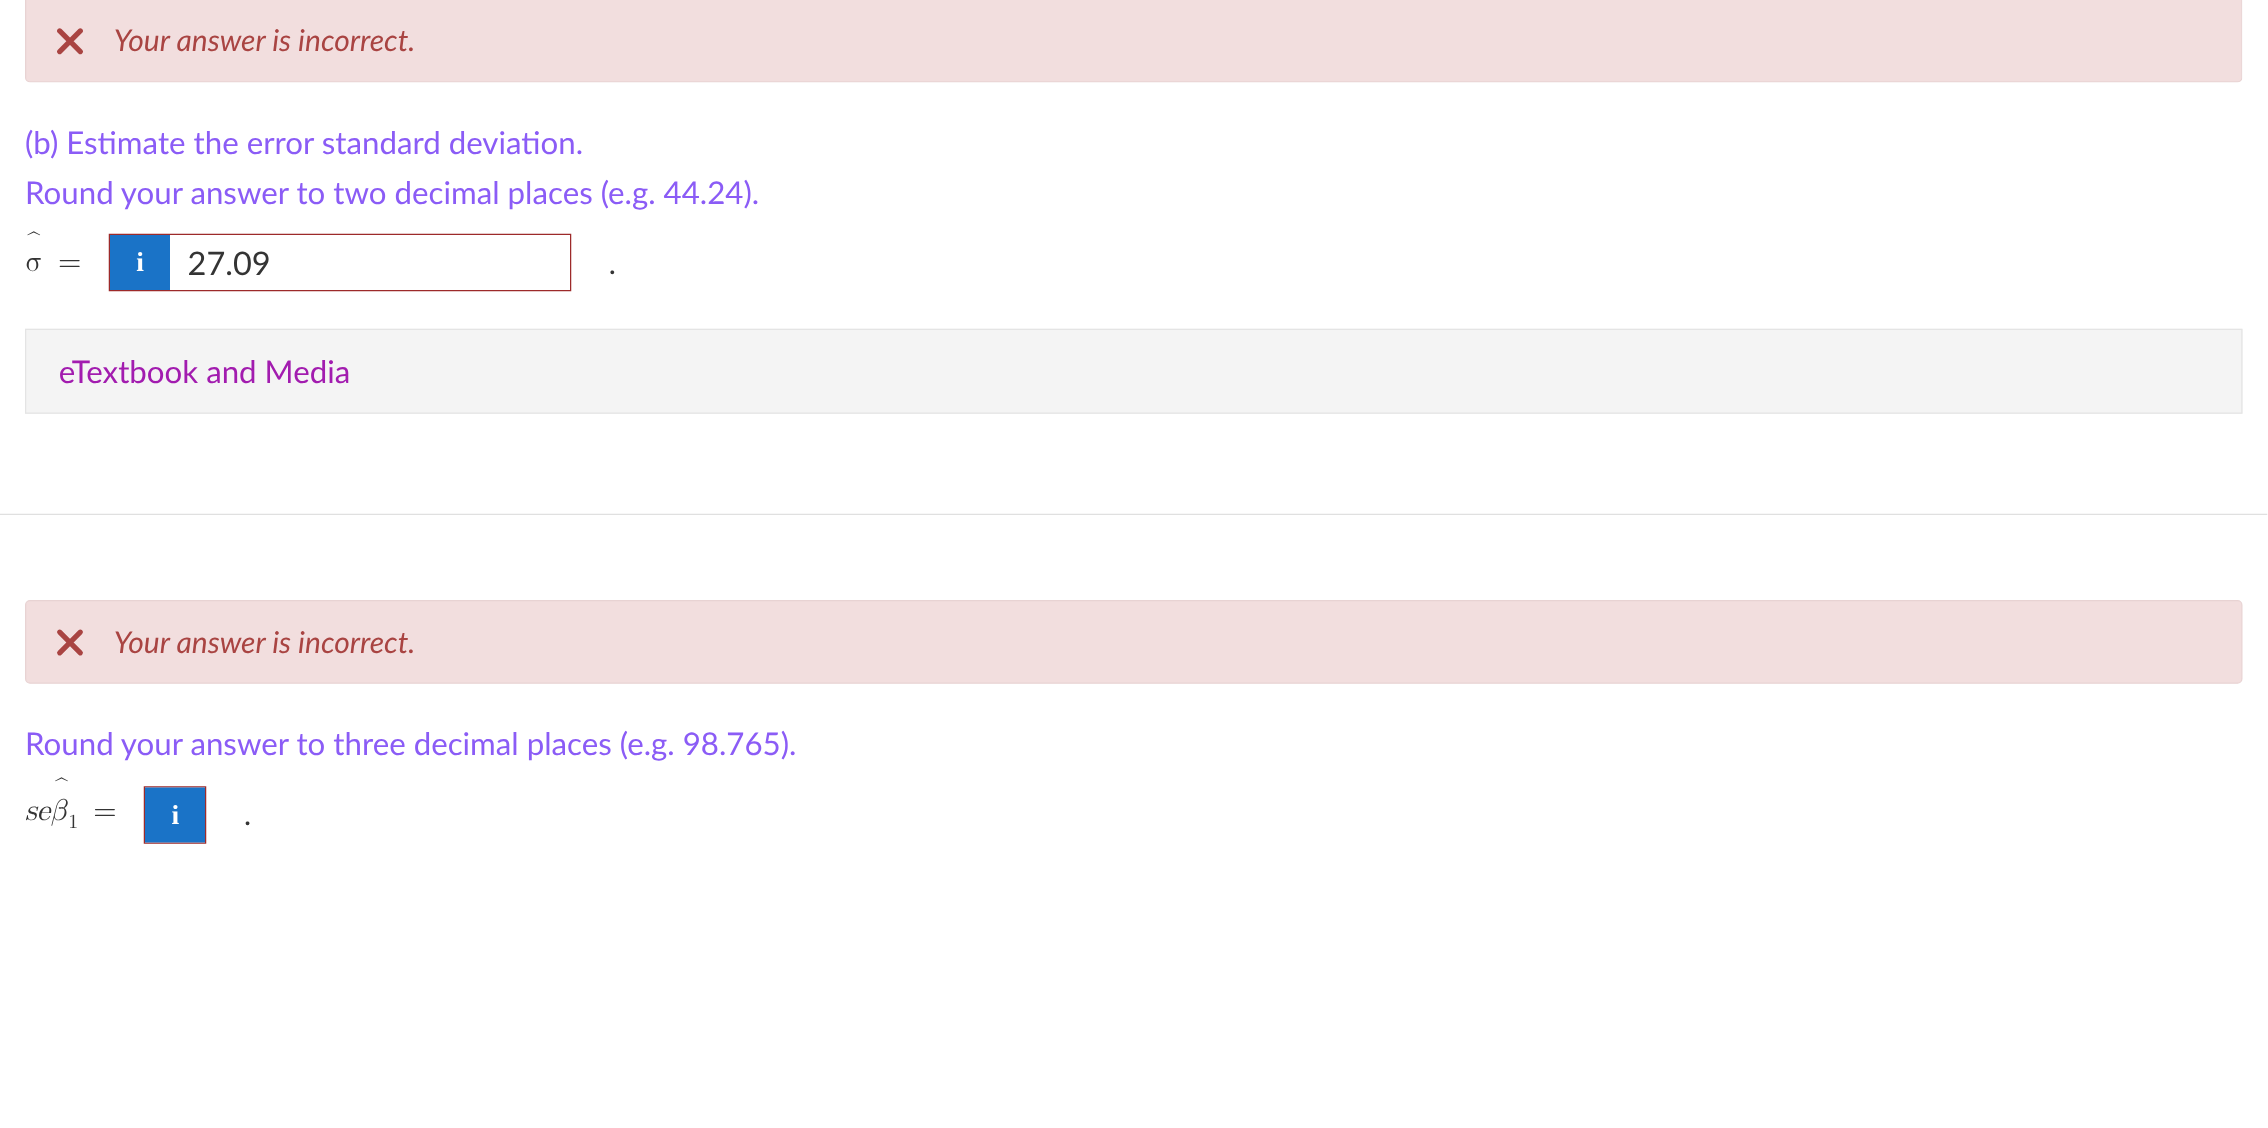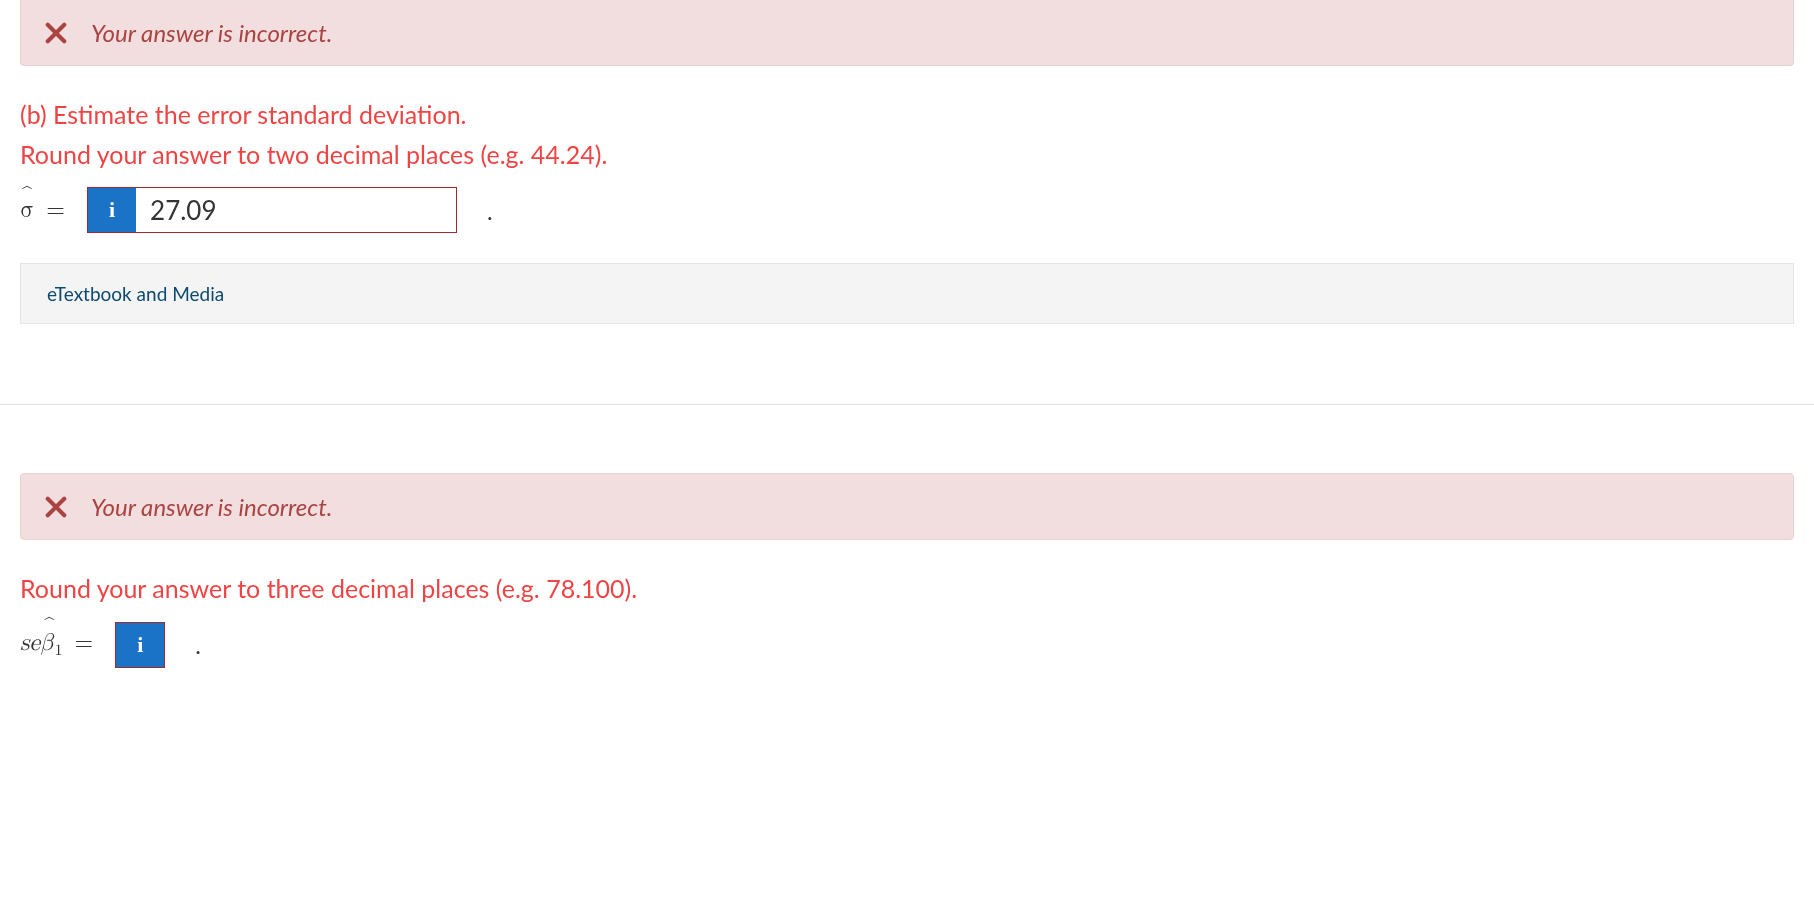--- a/index.html
+++ b/index.html
@@ -52,21 +52,21 @@
     font-size: 24px;
     color: #a94442;
   }
   .question-block {
     padding: 0 20px;
     margin-bottom: 20px;
   }
   .question-text {
     font-size: 25px;
     line-height: 1.5;
-    color: #ef4444;
+    color: #8b5cf6;
     margin-bottom: 2px;
   }
   .answer-row {
     display: flex;
     align-items: center;
     margin-top: 14px;
     font-size: 24px;
     color: #343434;
   }
   .answer-label {
@@ -141,22 +141,22 @@
   }
   .period {
     margin-left: 30px;
     font-size: 24px;
   }
   .etextbook-bar {
     margin: 30px 20px 0 20px;
     background: #f4f4f4;
     border: 1px solid #e4e4e4;
     padding: 18px 26px;
-    font-size: 19px;
-    color: #0c4a6e;
+    font-size: 25px;
+    color: #a21caf;
   }
   .section-divider {
     border: none;
     border-top: 1px solid #e0e0e0;
     margin-top: 80px;
   }
   .section-gap {
     height: 68px;
   }
   .nonitalic {
@@ -201,21 +201,21 @@
   <div class="error-banner">
     <span class="error-icon">
       <svg viewBox="0 0 16 16" fill="#a94442">
           <path d="M2 2 L14 14 M14 2 L2 14" stroke="#a94442" stroke-width="3" stroke-linecap="round"></path>
         </svg>
     </span>
     <span class="error-text">Your answer is incorrect.</span>
   </div>
 
   <div class="question-block">
-    <div class="question-text">Round your answer to three decimal places (e.g. 78.100).</div>
+    <div class="question-text">Round your answer to three decimal places (e.g. 98.765).</div>
     <div class="answer-row">
       <span class="answer-label">
         <span>se</span><span class="beta-hat">β</span><span class="sub1">1</span>
         <span class="equals">=</span>
       </span>
       <div class="input-group">
         <div class="info-badge">i</div>
       </div>
       <span class="period">.</span>
     </div>

